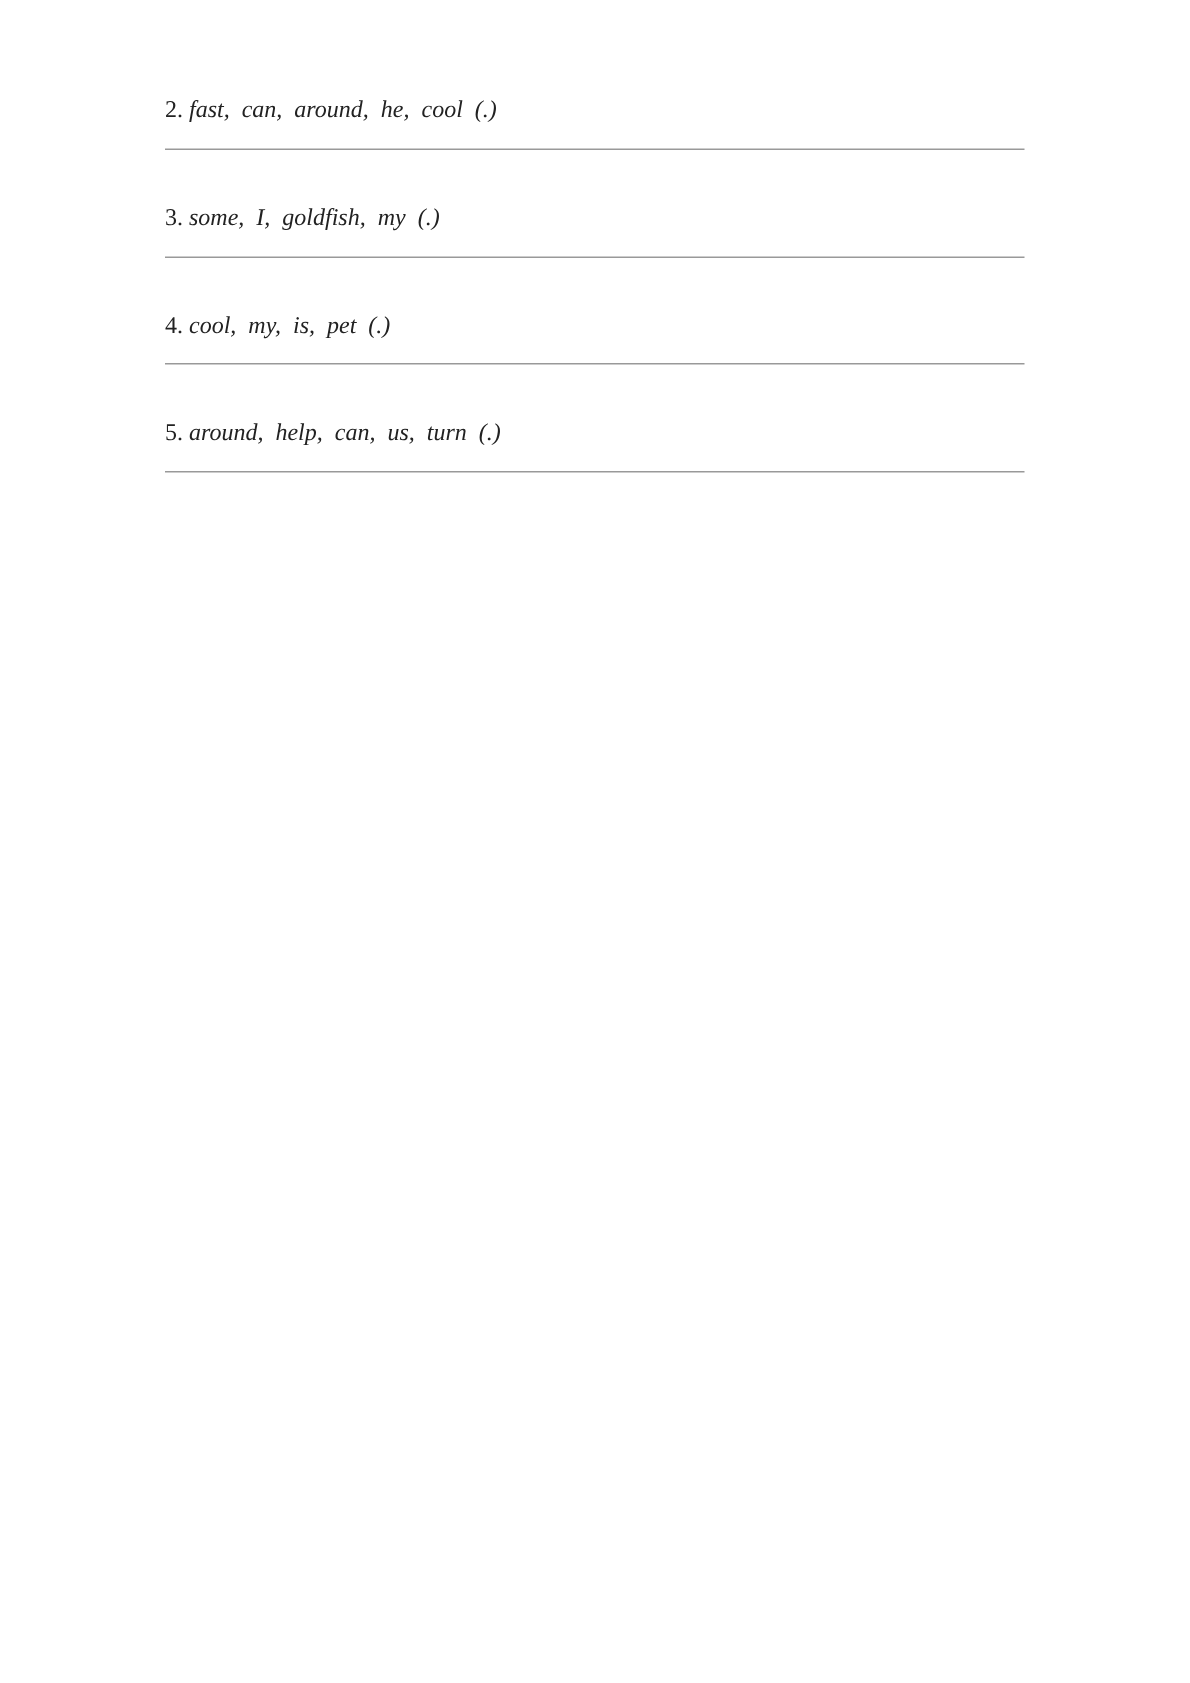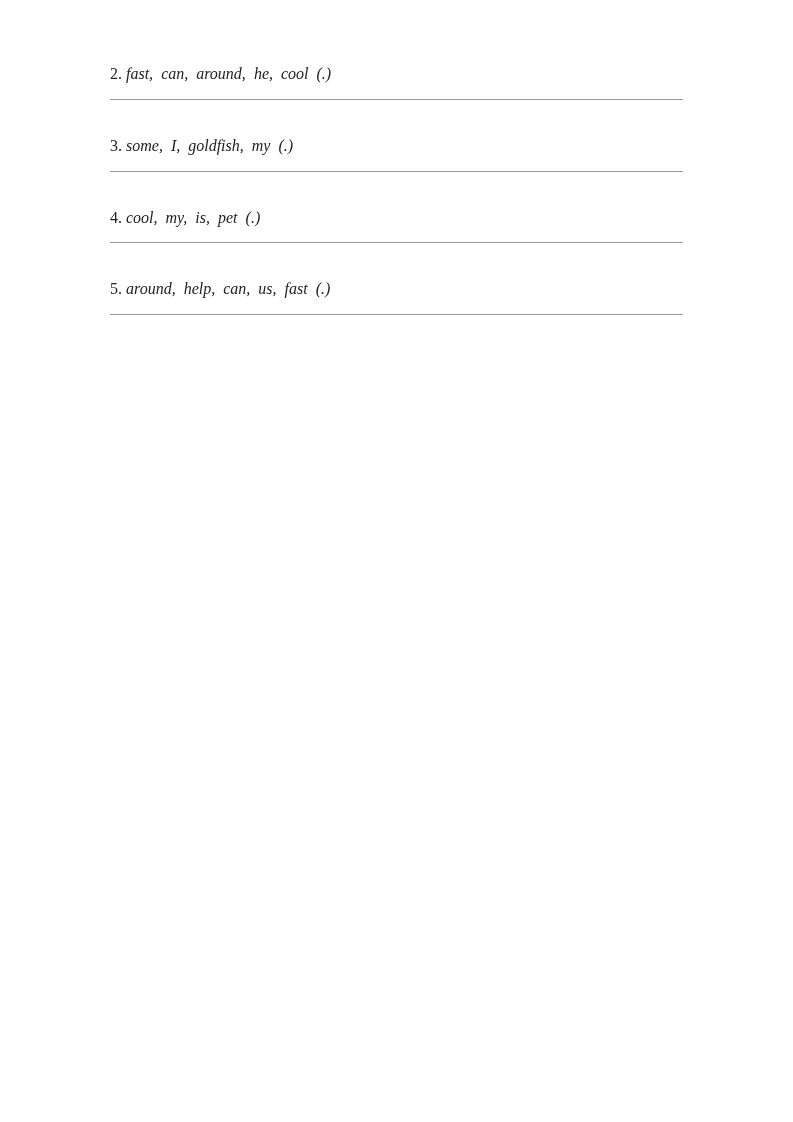--- a/index.html
+++ b/index.html
@@ -94,18 +94,18 @@
       </div>
       <hr class="divider">
     </div>
     <div class="exercise-item">
       <div class="exercise-line">
         <span class="item-number">5. </span>
         <span class="word">around,</span>
         <span class="word">help,</span>
         <span class="word">can,</span>
         <span class="word">us,</span>
-        <span class="word">fast</span>
+        <span class="word">turn</span>
         <span class="word">(.)</span>
       </div>
       <hr class="divider">
     </div>
   </div>
 
 </body></html>

